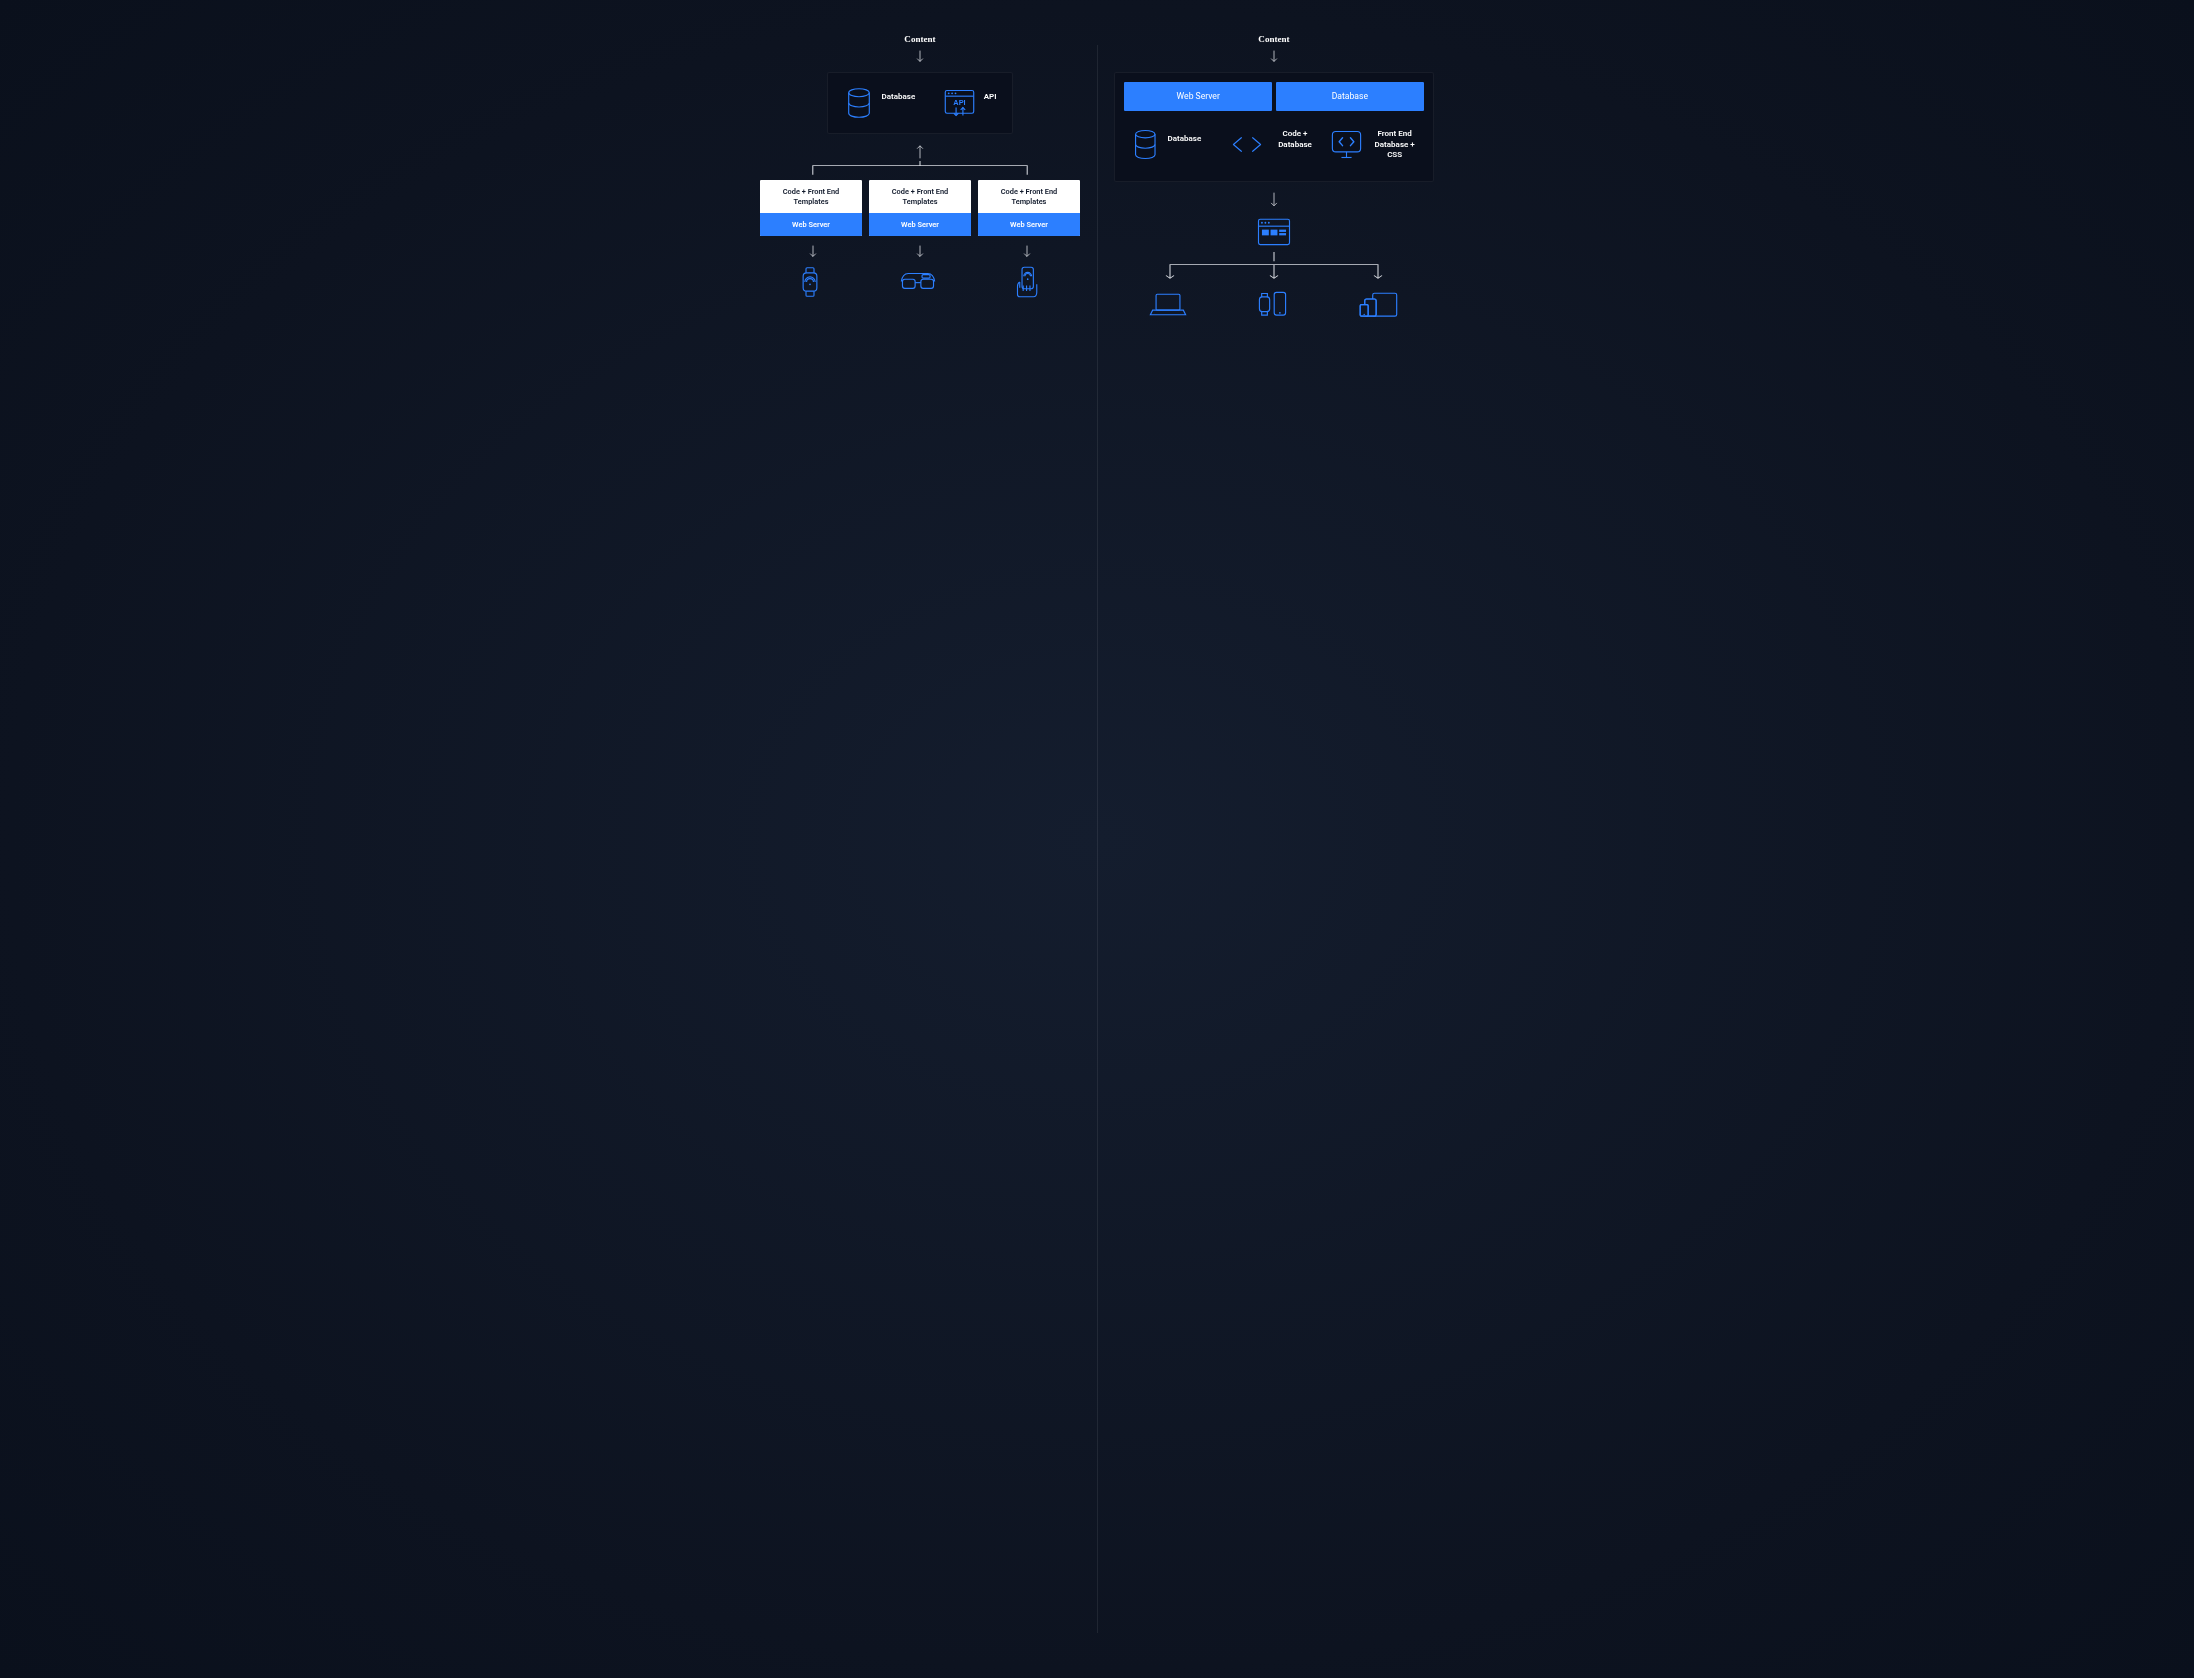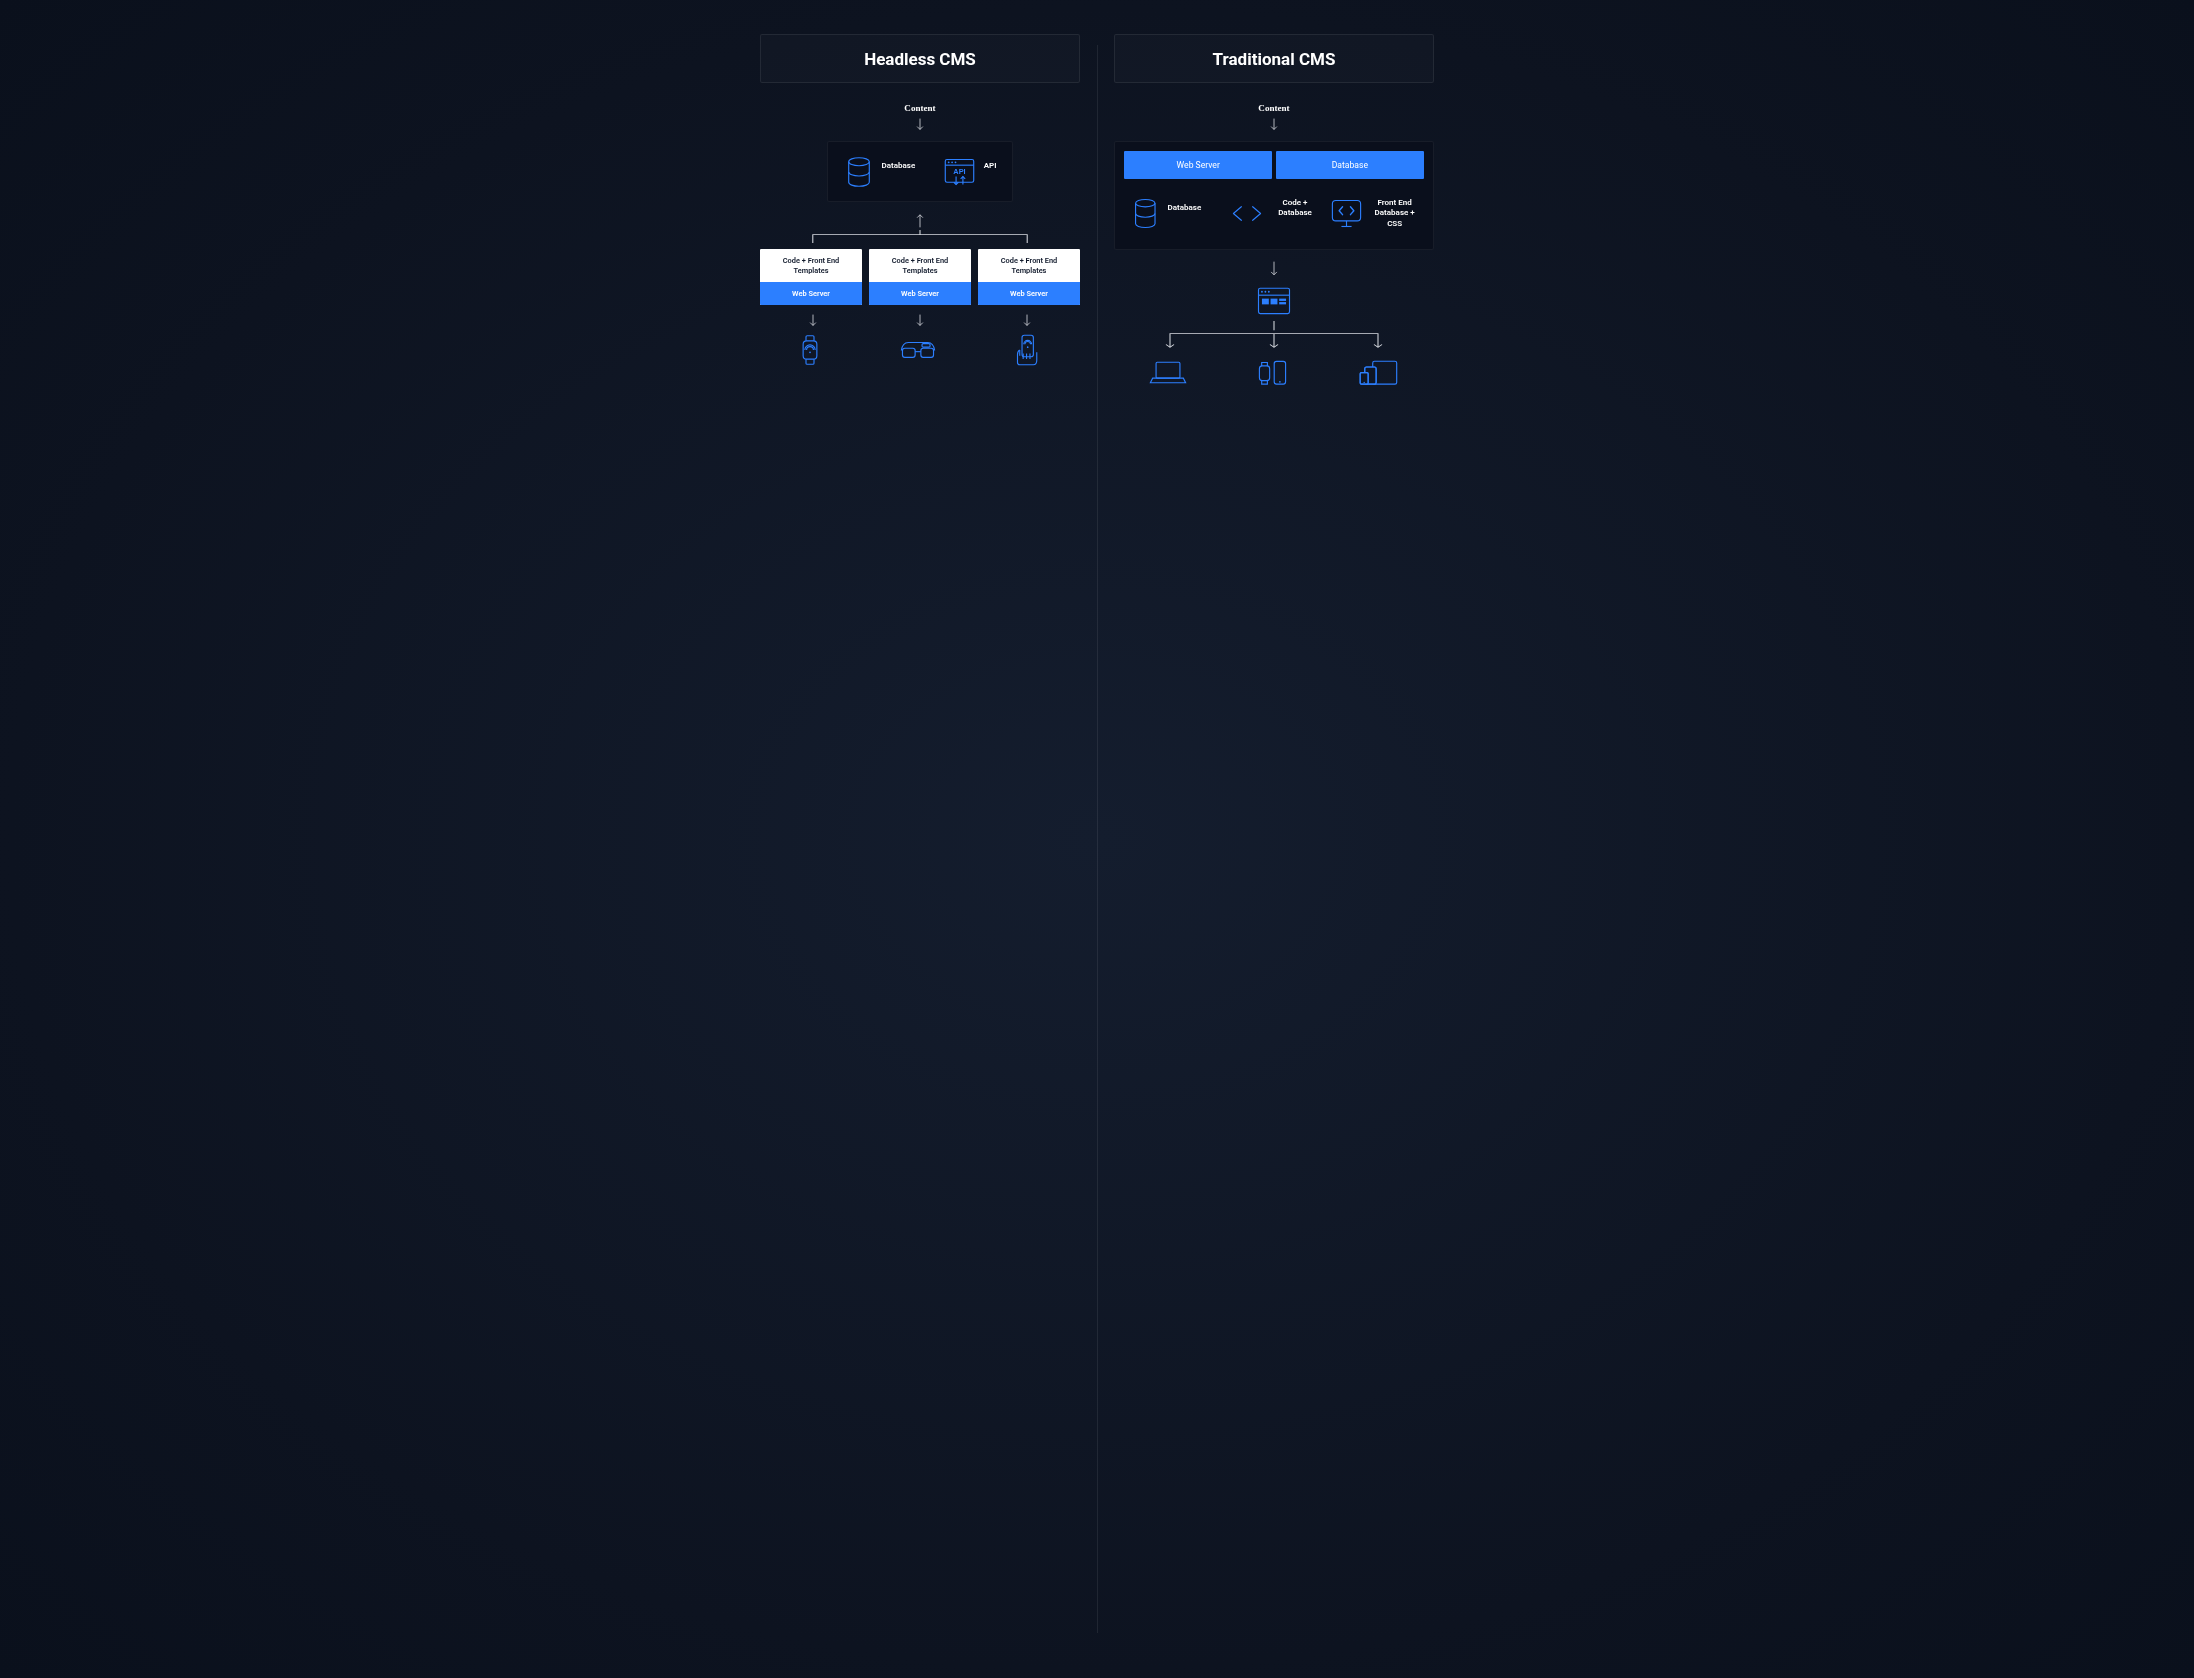--- a/index.html
+++ b/index.html
@@ -179,21 +179,20 @@
   svg.icon-blue { stroke: #2c7fff; fill: none; stroke-width: 2; }
   .spacer-sm { height: 10.3px; }
 </style>
 </head>
 <body>
 
 <div class="diagram">
   <div class="divider"></div>
 
   <div class="col">
-    <div class="title-box">Headless CMS</div>
     <div class="content-label">Content</div>
 
     <div class="arrow-down">
       <svg width="8" height="12.6" viewBox="0 0 14 22" stroke="currentColor" fill="none" stroke-width="1.4">
         <line x1="7" y1="1" x2="7" y2="20"></line>
         <polyline points="2,15 7,20 12,15"></polyline>
       </svg>
     </div>
 
     <div class="panel">
@@ -296,21 +295,20 @@
           <path d="M17 20 a7 7 0 0 1 14 0"></path>
           <circle cx="24" cy="25" r="1.5" fill="#2c7fff" stroke="none"></circle>
           <path d="M10 30 q-4 2 -4 8 v14 q0 4 4 4 h24 q6 0 6 -8 v-14"></path>
           <path d="M10 30 v10 M16 36 v10 M22 36 v10 M28 36 v10"></path>
         </svg>
       </div>
     </div>
   </div>
 
   <div class="col">
-    <div class="title-box">Traditional CMS</div>
     <div class="content-label">Content</div>
 
     <div class="arrow-down">
       <svg width="8" height="12.6" viewBox="0 0 14 22" stroke="currentColor" fill="none" stroke-width="1.4">
         <line x1="7" y1="1" x2="7" y2="20"></line>
         <polyline points="2,15 7,20 12,15"></polyline>
       </svg>
     </div>
 
     <div class="panel-2">

